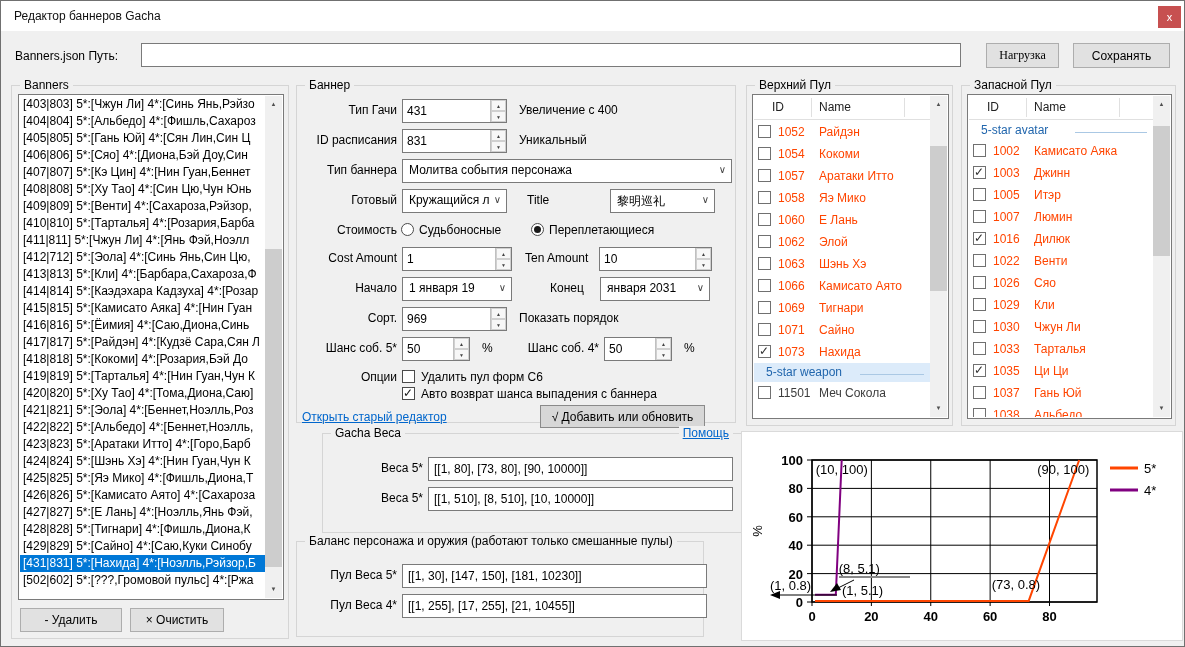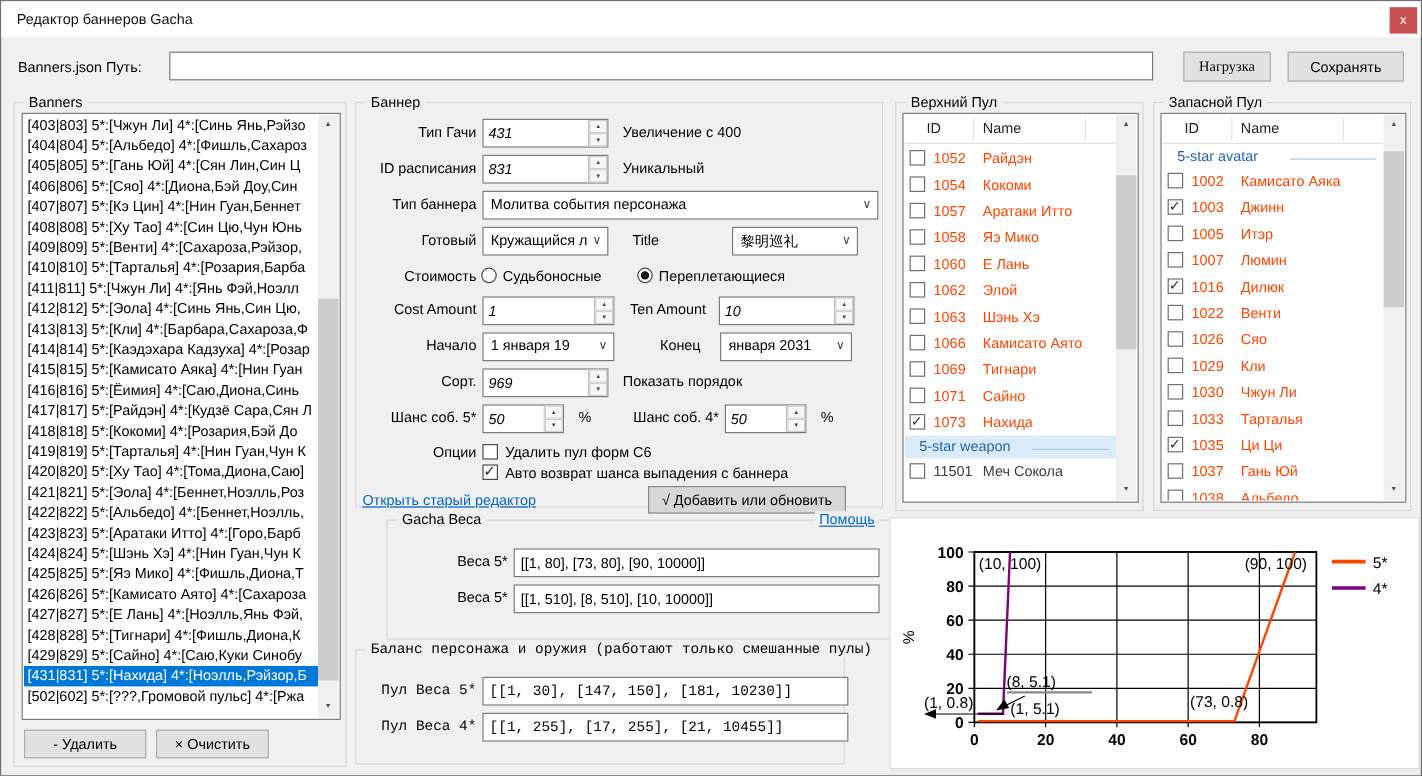--- a/index.html
+++ b/index.html
@@ -29,21 +29,21 @@
   .list-item.selected{background:#0078d7;color:#fff;}
   
   .vscroll{position:absolute;top:1px;bottom:1px;right:1px;width:17px;background:#f0f0f0;}
   .sarrow{position:absolute;left:0;width:17px;height:17px;color:#505050;font-size:6px;text-align:center;line-height:17px;}
   .sarrow.up{top:0;} .sarrow.down{bottom:0;}
   .sthumb{position:absolute;left:0;width:17px;background:#cdcdcd;}
   
   .rlbl{position:absolute;text-align:right;white-space:nowrap;}
   .spin{position:absolute;height:24px;background:#fff;border:1px solid #7a7a7a;}
   .spin input{position:absolute;left:0;top:0;bottom:0;right:16px;border:none;outline:none;
-    font-family:inherit;font-size:12px;padding:2px 4px;width:calc(100% - 16px);background:transparent;font-style:italic;}
+    font-family:inherit;font-size:12px;padding:2px 4px;width:calc(100% - 16px);background:transparent;}
   .spin-btns{position:absolute;right:0;top:0;bottom:0;width:16px;border-left:1px solid #c0c0c0;}
   .spin-btns .su,.spin-btns .sd{position:absolute;left:0;width:100%;height:50%;font-size:5px;color:#444;
     text-align:center;line-height:11px;background:#f7f7f7;border:1px solid #d0d0d0;}
   .spin-btns .su{top:0;} .spin-btns .sd{bottom:0;}
   .sel{position:absolute;height:24px;background:#fff;border:1px solid #7a7a7a;padding:3px 20px 2px 6px;
     white-space:nowrap;overflow:hidden;}
   .sel .chev{position:absolute;right:5px;top:4px;color:#444;font-size:10px;}
   .radio{position:absolute;width:13px;height:13px;border:1px solid #4a4a4a;border-radius:50%;background:#fff;}
   .radio.checked::after{content:"";position:absolute;left:2px;top:2px;width:7px;height:7px;border-radius:50%;background:#1a1a1a;}
   .cbx{position:absolute;width:13px;height:13px;border:1px solid #4a4a4a;background:#fff;}
@@ -88,21 +88,21 @@
       <div class="list-items">
           <div class="list-item">[403|803] 5*:[Чжун Ли] 4*:[Синь Янь,Рэйзо</div>
           <div class="list-item">[404|804] 5*:[Альбедо] 4*:[Фишль,Сахароз</div>
           <div class="list-item">[405|805] 5*:[Гань Юй] 4*:[Сян Лин,Син Ц</div>
           <div class="list-item">[406|806] 5*:[Сяо] 4*:[Диона,Бэй Доу,Син</div>
           <div class="list-item">[407|807] 5*:[Кэ Цин] 4*:[Нин Гуан,Беннет</div>
           <div class="list-item">[408|808] 5*:[Ху Тао] 4*:[Син Цю,Чун Юнь</div>
           <div class="list-item">[409|809] 5*:[Венти] 4*:[Сахароза,Рэйзор,</div>
           <div class="list-item">[410|810] 5*:[Тарталья] 4*:[Розария,Барба</div>
           <div class="list-item">[411|811] 5*:[Чжун Ли] 4*:[Янь Фэй,Ноэлл</div>
-          <div class="list-item">[412|812] 5*:[Эола] 4*:[Синь Янь,Син Цю,</div>
+          <div class="list-item">[412|712] 5*:[Эола] 4*:[Синь Янь,Син Цю,</div>
           <div class="list-item">[413|813] 5*:[Кли] 4*:[Барбара,Сахароза,Ф</div>
           <div class="list-item">[414|814] 5*:[Каэдэхара Кадзуха] 4*:[Розар</div>
           <div class="list-item">[415|815] 5*:[Камисато Аяка] 4*:[Нин Гуан</div>
           <div class="list-item">[416|816] 5*:[Ёимия] 4*:[Саю,Диона,Синь</div>
           <div class="list-item">[417|817] 5*:[Райдэн] 4*:[Кудзё Сара,Сян Л</div>
           <div class="list-item">[418|818] 5*:[Кокоми] 4*:[Розария,Бэй До</div>
           <div class="list-item">[419|819] 5*:[Тарталья] 4*:[Нин Гуан,Чун К</div>
           <div class="list-item">[420|820] 5*:[Ху Тао] 4*:[Тома,Диона,Саю]</div>
           <div class="list-item">[421|821] 5*:[Эола] 4*:[Беннет,Ноэлль,Роз</div>
           <div class="list-item">[422|822] 5*:[Альбедо] 4*:[Беннет,Ноэлль,</div>
@@ -241,21 +241,21 @@
 
   <div class="group" style="left:295px;top:432px;width:440px;height:100px;margin-left:26px;">
     <span class="glabel">Gacha Веса</span>
     <span class="glabel-r link" style="right:28px;">Помощь</span>
     <span class="rlbl" style="left:0;width:100px;top:27px;">Веса 5*</span>
     <input class="tin" style="left: 105px; top: 23px; width: 305px; position: absolute;" value="[[1, 80], [73, 80], [90, 10000]]">
     <span class="rlbl" style="left:0;width:100px;top:57px;">Веса 5*</span>
     <input class="tin" style="left: 105px; top: 53px; width: 305px; position: absolute;" value="[[1, 510], [8, 510], [10, 10000]]">
   </div>
 
-  <div class="group" style="left:295px;top:540px;width:408px;height:96px;font-family:Liberation Mono, monospace;">
+  <div class="group" style="left:295px;top:540px;width:408px;height:96px;">
     <span class="glabel">Баланс персонажа и оружия (работают только смешанные пулы)</span>
     <span class="rlbl" style="left:0;width:100px;top:26px;">Пул Веса 5*</span>
     <input class="tin" style="left: 105px; top: 22px; width: 305px; position: absolute;" value="[[1, 30], [147, 150], [181, 10230]]">
     <span class="rlbl" style="left:0;width:100px;top:56px;">Пул Веса 4*</span>
     <input class="tin" style="left: 105px; top: 52px; width: 305px; position: absolute;" value="[[1, 255], [17, 255], [21, 10455]]">
   </div>
 
   <div class="group" style="left:745px;top:84px;width:207px;height:341px;">
     <span class="glabel">Верхний Пул</span>
     <div class="listbox" style="left:5px;top:8px;width:197px;height:325px;">

